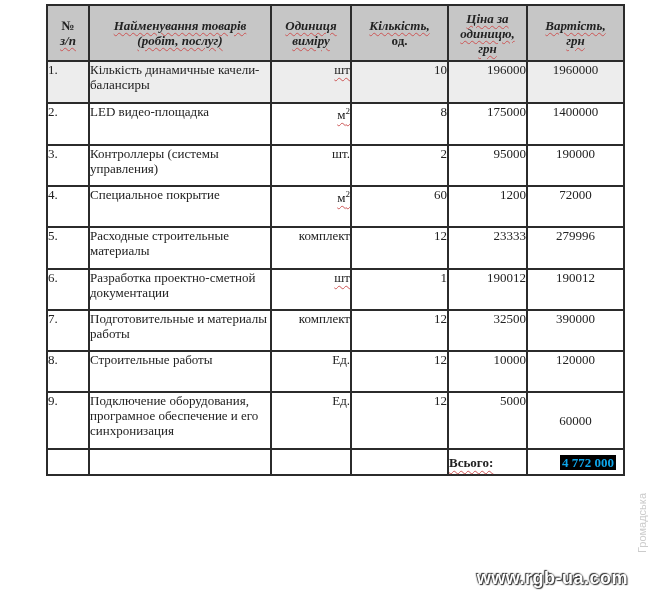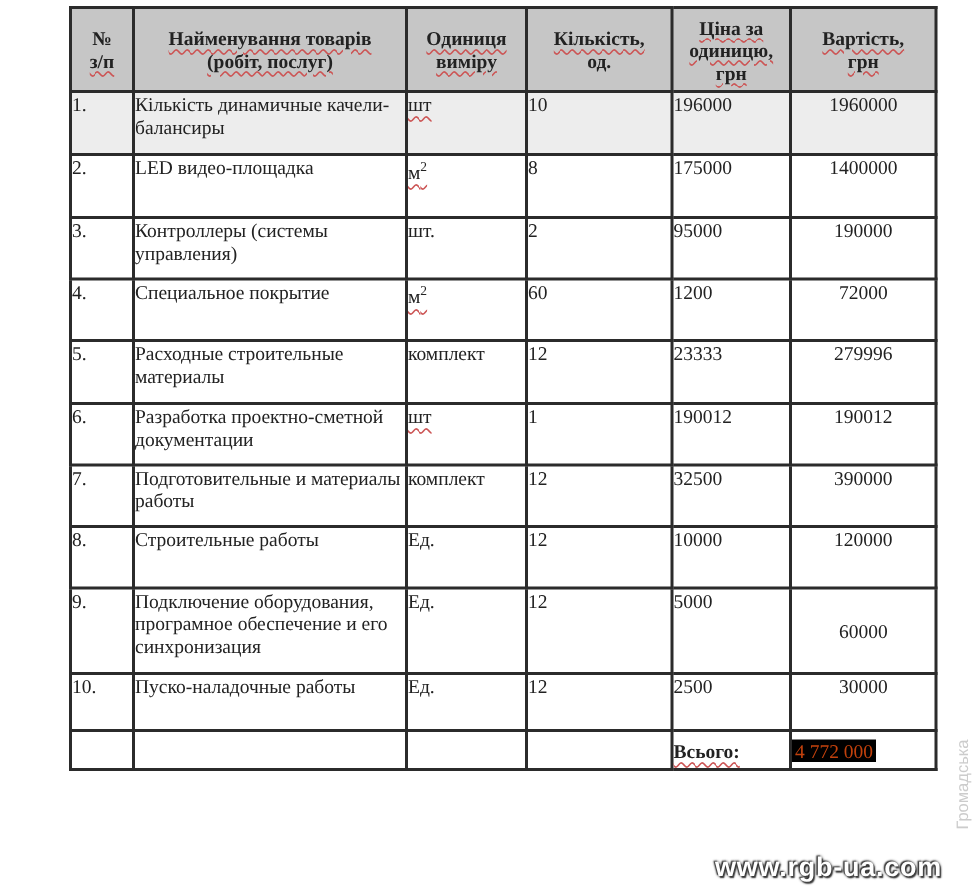--- a/index.html
+++ b/index.html
@@ -4,33 +4,33 @@
 <style>
   html, body { margin: 0; padding: 0; background: #ffffff; }
   body { width: 650px; height: 591px; position: relative; overflow: hidden;
          font-family: "Liberation Serif", "DejaVu Serif", serif; color: #222; }
   table.doc { position: absolute; left: 46px; top: 4px; border-collapse: collapse;
               table-layout: fixed; width: 577px; }
   table.doc td, table.doc th { border: 2px solid #2b2b2b; padding: 0; vertical-align: top;
               font-size: 13px; line-height: 15px; }
   th { background: #c6c6c6; font-weight: bold; text-align: center; vertical-align: middle !important;
        font-size: 13.5px; line-height: 16px; }
-  th span.u { text-decoration: underline wavy #c55; text-decoration-thickness: 1px; text-underline-offset: 2px; }
+  th span.u { text-decoration: underline wavy #c55; text-decoration-thickness: 1px; text-underline-offset: 2px; font-style: italic; }
   tr.shaded td { background: #ededed; }
   td.num { padding: 6px 0 0 6px; }
   td.name { padding: 4px 6px 0 7px; }
-  td.unit, td.qty, td.price { text-align: left; vertical-align: middle; }
+  td.unit, td.qty, td.price { text-align: right; vertical-align: middle; }
   td.total { text-align: center; vertical-align: top; padding-top: 4px; }
   td.total.bottom { vertical-align: bottom; padding-bottom: 12px; }
   td.total.mid { vertical-align: middle; padding-top: 0; }
   .spell { text-decoration: underline wavy #c55; text-decoration-thickness: 1px; text-underline-offset: 3px; }
   sup { font-size: 9px; }
   .sum-label { font-weight: bold; text-align: left; padding-left: 18px; vertical-align: middle !important; }
   .sum-val { vertical-align: middle !important; padding-left: 6px; }
-  .sum-val span { background: #000; color: #c2410c; font-weight: normal; padding: 0 2px; }
+  .sum-val span { background: #000; color: #0ea5e9; font-weight: bold; padding: 0 2px; margin-left: 32px; }
   .wm { position: absolute; right: 22px; bottom: 2px; color: #fff; font-family: "Liberation Sans", sans-serif;
         font-weight: bold; font-size: 18px; letter-spacing: 0.5px;
         text-shadow: 0 0 2px #333, 1px 1px 1px #333, -1px -1px 1px #333; }
   .wm2 { position: absolute; right: 2px; bottom: 38px; color: #ccc; font-family: "Liberation Sans", sans-serif;
          font-size: 11px; writing-mode: vertical-rl; transform: rotate(180deg); }
 </style>
 </head>
 <body>
 
 <table class="doc">
@@ -118,28 +118,20 @@
       <td class="total">120000</td>
     </tr>
     <tr style="height:57px">
       <td class="num">9.</td>
       <td class="name">Подключение оборудования, програмное обеспечение и его синхронизация</td>
       <td class="unit">Ед.</td>
       <td class="qty">12</td>
       <td class="price">5000</td>
       <td class="total mid">60000</td>
     </tr>
-    <tr style="height:38px">
-      <td class="num">10.</td>
-      <td class="name">Пуско-наладочные работы</td>
-      <td class="unit">Ед.</td>
-      <td class="qty">12</td>
-      <td class="price">2500</td>
-      <td class="total">30000</td>
-    </tr>
     <tr style="height:26px">
       <td></td>
       <td></td>
       <td></td>
       <td></td>
       <td class="sum-label"><span class="spell">Всього:</span></td>
       <td class="sum-val"><span>4 772 000</span></td>
     </tr>
   </tbody>
 </table>

